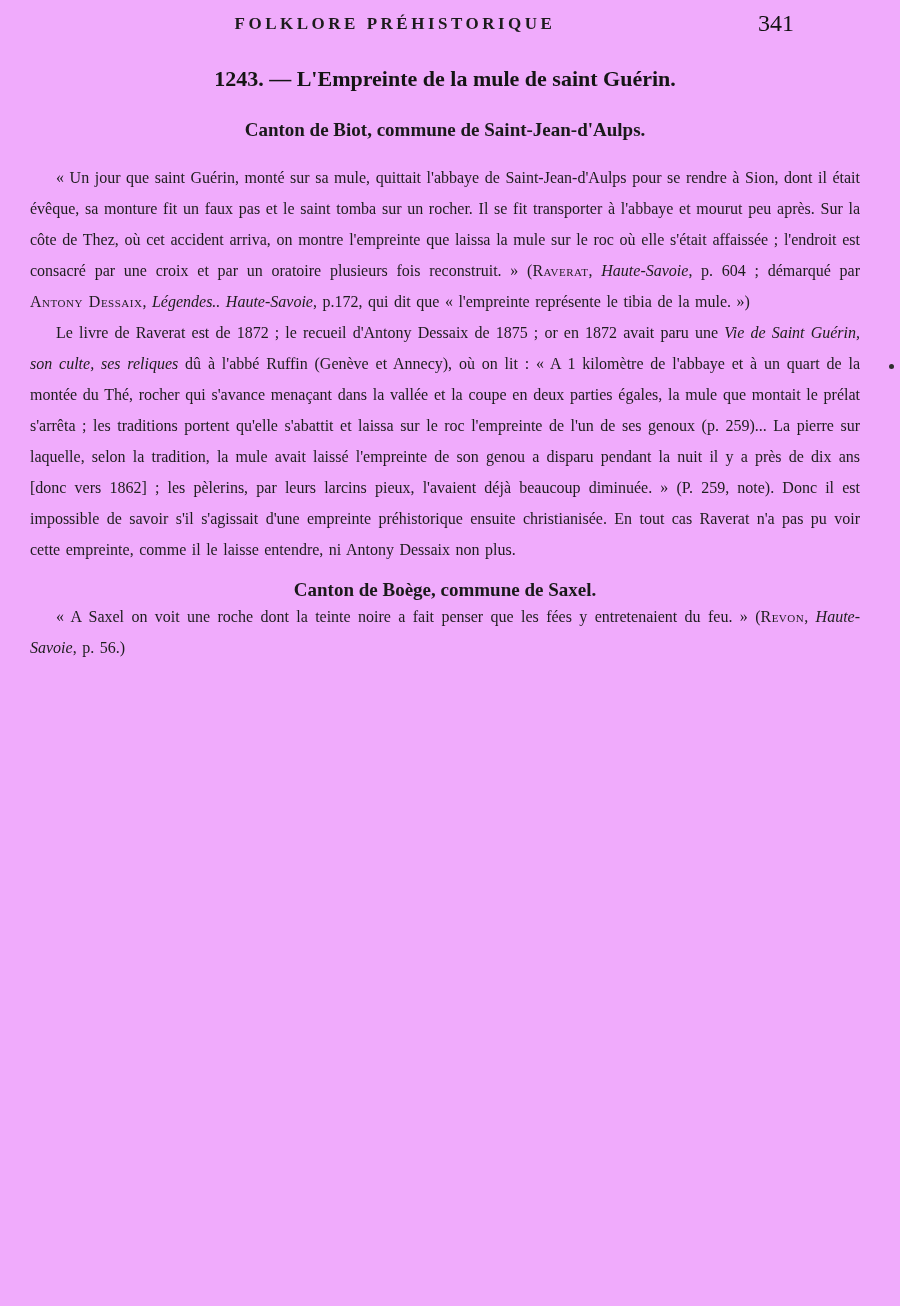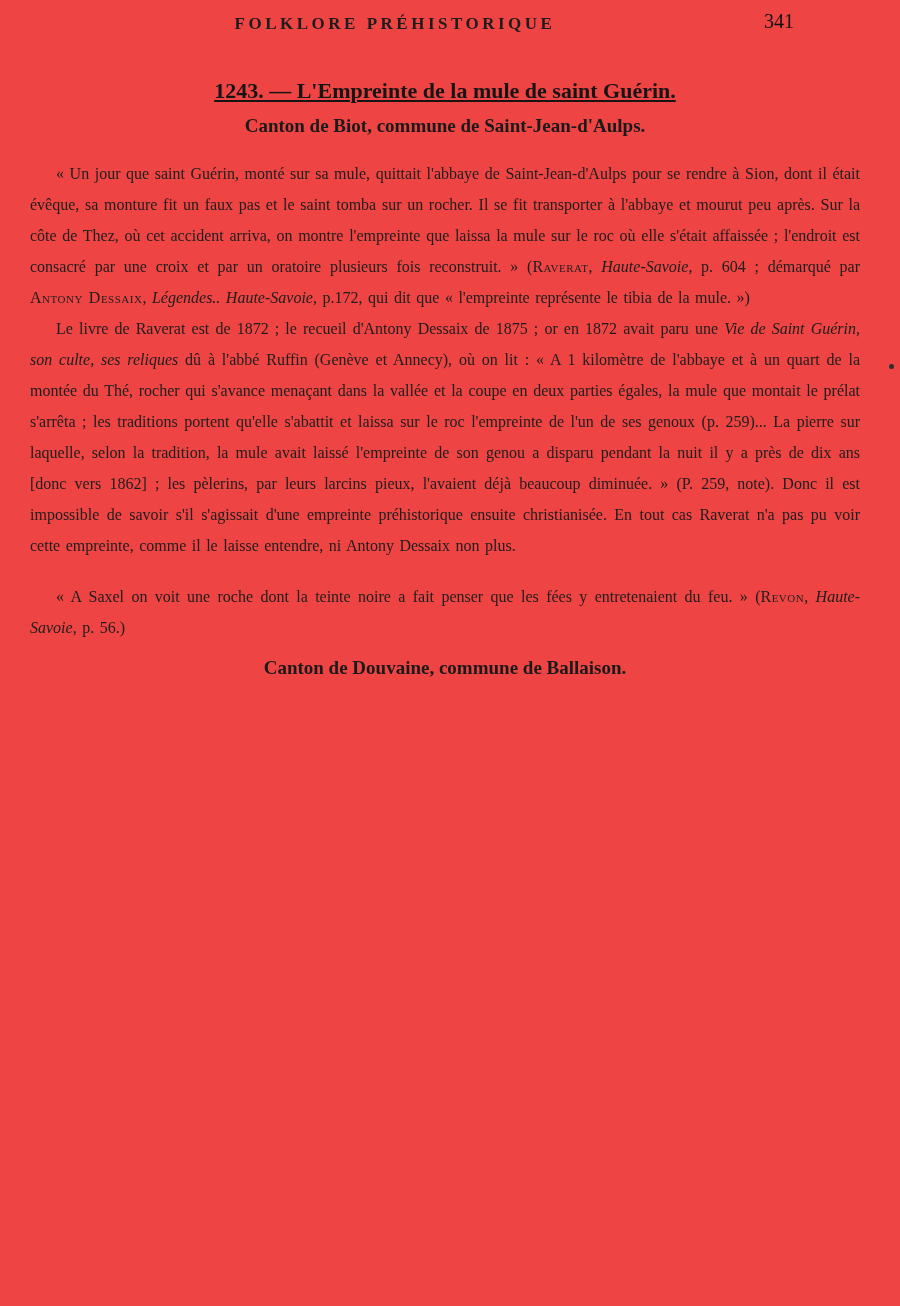--- a/index.html
+++ b/index.html
@@ -5,21 +5,21 @@
   html, body {
     margin: 0;
     padding: 0;
     background: #ffffff;
   }
   .page {
     position: relative;
     width: 900px;
     height: 1306px;
     overflow: hidden;
-    background: #ef4444;
+    background: #f0abfc;
     color: #1e1e1e;
     font-family: "Liberation Serif", "DejaVu Serif", serif;
     box-sizing: border-box;
     padding: 10px 40px 0 30px;
   }
   .running-head {
     position: relative;
     height: 32px;
   }
   .running-title {
@@ -30,21 +30,21 @@
     font-size: 17px;
     letter-spacing: 3.5px;
     color: #1c1c1c;
     white-space: nowrap;
     font-weight: 600;
   }
   .page-number {
     position: absolute;
     right: 66px;
     top: 0;
-    font-size: 20px;
+    font-size: 24px;
     color: #111;
   }
   .section-heading {
     margin: 0;
     text-align: center;
     font-weight: bold;
     font-size: 22px;
     color: #151515;
   }
   .section-location {
@@ -59,27 +59,27 @@
     text-align: justify;
     font-size: 16px;
     line-height: 31px;
     text-indent: 26px;
     word-spacing: 1.5px;
     color: #1d1d1d;
   }
   .run-i { font-style: italic; }
   .run-sc { font-variant: small-caps; letter-spacing: 0.5px; }
 
-  .s1 .section-heading { margin-top: 36px; text-decoration: underline; }
-  .s1 .section-location { margin-top: 11px; }
+  .s1 .section-heading { margin-top: 24px; }
+  .s1 .section-location { margin-top: 27px; }
   .s1 .para-first { margin-top: 21px; }
 
   .s2 .section-heading { margin-top: 30px; }
   .s2 .section-location { margin-top: 14px; }
-  .s2 .para-first { margin-top: 20px; }
+  .s2 .para-first { }
 
   .s3 .section-heading { margin-top: 24px; }
   .s3 .section-location { margin-top: 14px; }
   .s3 .para-first { margin-top: 19px; }
 
   .ink-speck {
     position: absolute;
     right: 6px;
     top: 364px;
     width: 5px;
@@ -99,21 +99,21 @@
   </div>
 
   <div class="section s1">
     <p class="section-heading">1243. — L'Empreinte de la mule de saint Guérin.</p>
     <p class="section-location">Canton de Biot, commune de Saint-Jean-d'Aulps.</p>
     <p class="para para-first"><span>« Un jour que saint Guérin, monté sur sa mule, quittait l'abbaye de Saint-Jean-d'Aulps pour se rendre à Sion, dont il était évêque, sa monture fit un faux pas et le saint tomba sur un rocher. Il se fit transporter à l'abbaye et mourut peu après. Sur la côte de Thez, où cet accident arriva, on montre l'empreinte que laissa la mule sur le roc où elle s'était affaissée ; l'endroit est consacré par une croix et par un oratoire plusieurs fois reconstruit. » (</span><span class="run-sc">Raverat</span><span>, </span><span class="run-i">Haute-Savoie</span><span>, p. 604 ; démarqué par </span><span class="run-sc">Antony Dessaix</span><span>, </span><span class="run-i">Légendes.. Haute-Savoie</span><span>, p.172, qui dit que « l'empreinte représente le tibia de la mule. »)</span></p>
     <p class="para"><span>Le livre de Raverat est de 1872 ; le recueil d'Antony Dessaix de 1875 ; or en 1872 avait paru une </span><span class="run-i">Vie de Saint Guérin, son culte, ses reliques</span><span> dû à l'abbé Ruffin (Genève et Annecy), où on lit : « A 1 kilomètre de l'abbaye et à un quart de la montée du Thé, rocher qui s'avance menaçant dans la vallée et la coupe en deux parties égales, la mule que montait le prélat s'arrêta ; les traditions portent qu'elle s'abattit et laissa sur le roc l'empreinte de l'un de ses genoux (p. 259)... La pierre sur laquelle, selon la tradition, la mule avait laissé l'empreinte de son genou a disparu pendant la nuit il y a près de dix ans [donc vers 1862] ; les pèlerins, par leurs larcins pieux, l'avaient déjà beaucoup diminuée. » (P. 259, note). Donc il est impossible de savoir s'il s'agissait d'une empreinte préhistorique ensuite christianisée. En tout cas Raverat n'a pas pu voir cette empreinte, comme il le laisse entendre, ni Antony Dessaix non plus.</span></p>
   </div>
 
   <div class="section s2">
+    <p class="section-location">Canton de Boège, commune de Saxel.</p>
     <p class="para para-first"><span>« A Saxel on voit une roche dont la teinte noire a fait penser que les fées y entretenaient du feu. » (</span><span class="run-sc">Revon</span><span>, </span><span class="run-i">Haute-Savoie</span><span>, p. 56.)</span></p>
   </div>
 
   <div class="section s3">
-    <p class="section-location">Canton de Douvaine, commune de Ballaison.</p>
   </div>
 
   <span class="ink-speck"></span>
 </div>
 
 </body></html>

